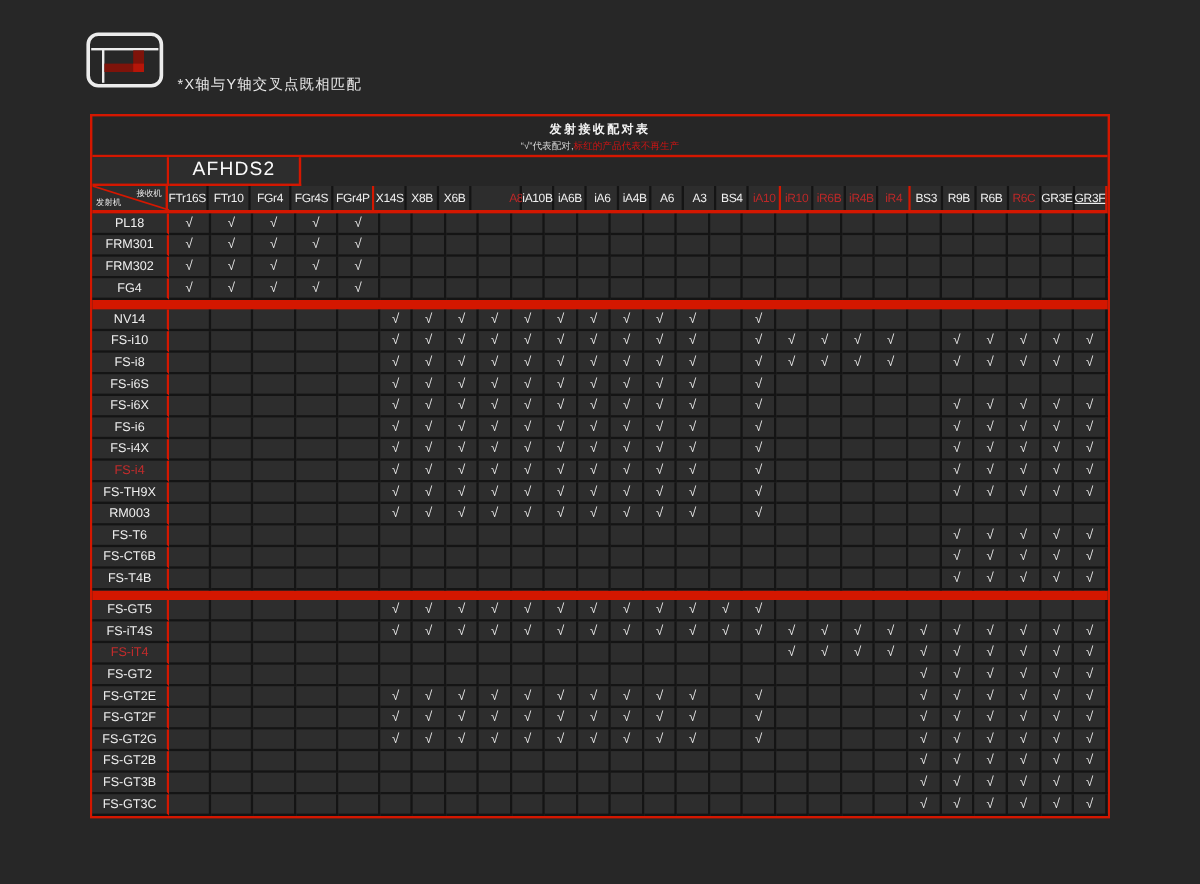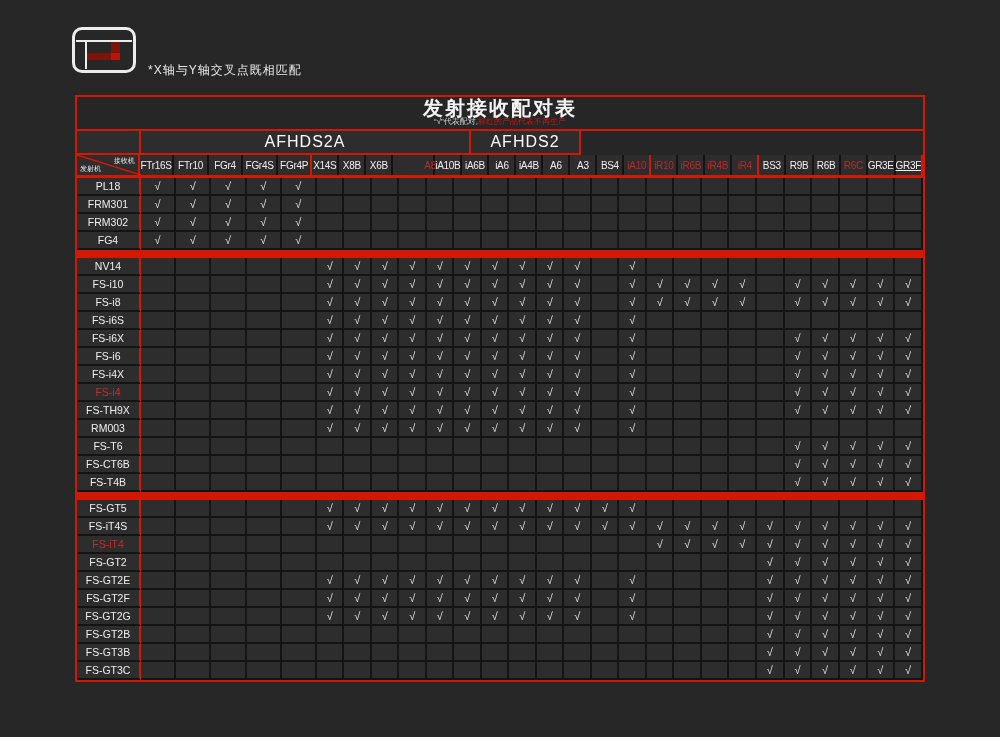--- a/index.html
+++ b/index.html
@@ -16,21 +16,21 @@
   .note-icon .rvbar{position:absolute;left:36px;top:12px;width:9px;height:18px;background:#7e130a;}
   .note-icon .rhbar{position:absolute;left:12px;top:23px;width:33px;height:7px;background:#7e130a;}
   .note-icon .rxsect{position:absolute;left:36px;top:23px;width:9px;height:7px;background:#b61508;}
   .note-text{position:absolute;left:148px;top:62px;font-size:12px;color:#e8e8e8;letter-spacing:1px;}
 
   
   .pair-table{position:absolute;left:75px;top:95px;width:850px;box-sizing:border-box;
     border:2px solid #d41700;background:#262626;}
   .title-block{height:34px;display:flex;flex-direction:column;align-items:center;justify-content:center;
     border-bottom:2px solid #d41700;box-sizing:border-box;}
-  .title{font-size:20px;font-weight:bold;color:#f4f4f4;letter-spacing:2px;line-height:17px;}
+  .title{font-size:10px;font-weight:bold;color:#f4f4f4;letter-spacing:2px;line-height:17px;}
   .subtitle{font-size:8px;color:#d8d8d8;line-height:10px;}
   .subtitle .red-part{color:#cf1414;}
 
   .hrow{display:flex;}
   .gcell{height:24px;box-sizing:border-box;background:#2d2d2d;color:#fbfbfb;
     border-right:2px solid #d41700;border-bottom:2px solid #d41700;
     display:flex;align-items:center;justify-content:center;font-size:16px;letter-spacing:1px;}
   .corner-blank{width:64px;height:24px;box-sizing:border-box;background:#2d2d2d;
     border-right:2px solid #d41700;border-bottom:2px solid #d41700;}
   .ccell{height:20px;box-sizing:border-box;background:#2d2d2d;color:#efefef;
@@ -69,21 +69,20 @@
 
 <div class="pair-table">
   <div class="title-block">
     <div class="title">发射接收配对表</div>
     <div class="subtitle">
       <span>“√”代表配对,</span><span class="red-part">标红的产品代表不再生产</span>
     </div>
   </div>
   <div class="hrow" id="ghr">
       <div class="corner-blank"></div>
-      <div class="gcell" style="width: 330px;">AFHDS2A</div>
       <div class="gcell" style="width: 110px;">AFHDS2</div>
     </div>
   <div class="hrow" id="chr">
       <div class="corner-diag">
         <svg width="64" height="20" viewBox="0 0 64 20">
           <line x1="0" y1="0" x2="64" y2="20" stroke="#d41700" stroke-width="1.5"></line>
         </svg>
         <div class="tr">接收机</div>
         <div class="bl">发射机</div>
       </div>

